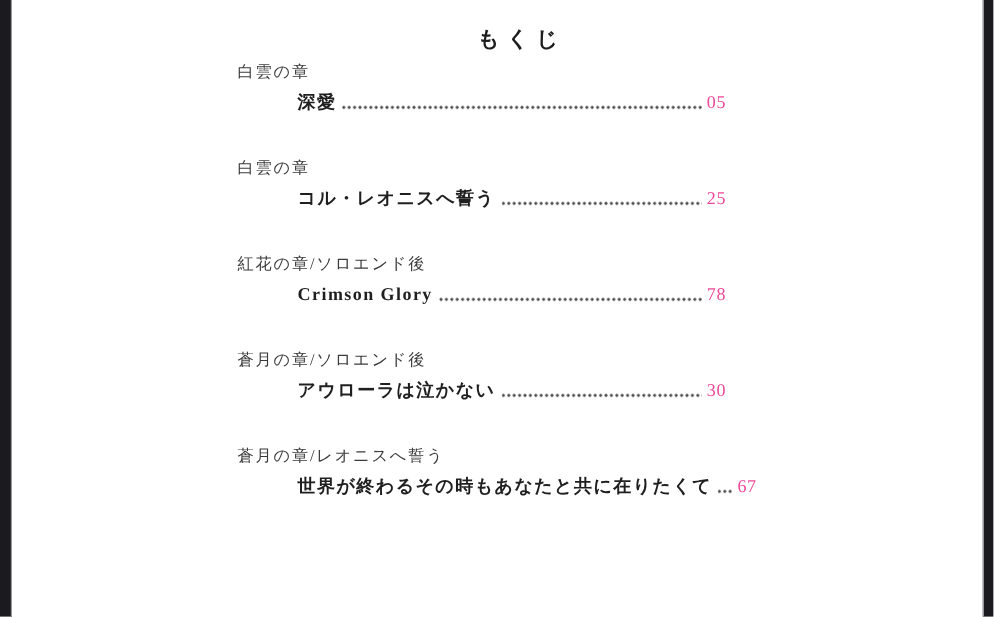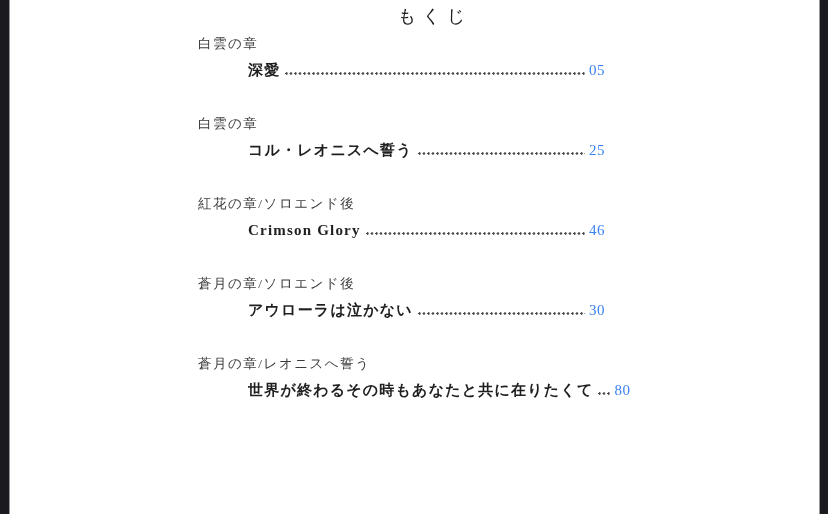--- a/index.html
+++ b/index.html
@@ -34,26 +34,26 @@
     width: 8px;
     border-left: 1px solid #96969a;
   }
   .page-content {
     position: absolute;
     left: 198px;
     top: 0;
     width: 407px;
   }
   .toc-title {
-    margin-top: 4px;
+    margin-top: 20px;
     height: 22px;
     text-align: center;
     padding-left: 66px;
     font-family: "DejaVu Sans", "Liberation Sans", sans-serif;
-    font-weight: normal;
+    font-weight: bold;
     font-size: 18px;
     letter-spacing: 6px;
     color: #1d1d1d;
   }
   .toc-list {
     margin-top: 10px;
   }
   .toc-group {
     margin-bottom: 36px;
   }
@@ -84,21 +84,21 @@
     flex: 1;
     height: 3px;
     margin: 6px 4px 0 5px;
     background-image: radial-gradient(circle at 1.5px 1.5px, #4a4a4a 1.05px, transparent 1.4px);
     background-size: 4.5px 3px;
     background-repeat: repeat-x;
     min-width: 12px;
   }
   .page-number {
     font-size: 15px;
-    color: #3b82f6;
+    color: #ec4899;
     letter-spacing: 0.5px;
     white-space: nowrap;
     line-height: 19px;
   }
 </style>
 </head>
 <body>
 
 <div class="viewer">
   <div class="edge edge-left"></div>
@@ -124,36 +124,36 @@
       <span class="page-number">25</span>
     </div>
   </div>
 
 
   <div class="toc-group">
     <div class="section-heading">紅花の章/ソロエンド後</div>
     <div class="toc-entry">
       <span class="entry-title">Crimson Glory</span>
       <span class="dot-leader"></span>
-      <span class="page-number">46</span>
+      <span class="page-number">78</span>
     </div>
   </div>
 
   <div class="toc-group">
     <div class="section-heading">蒼月の章/ソロエンド後</div>
     <div class="toc-entry">
       <span class="entry-title">アウローラは泣かない</span>
       <span class="dot-leader"></span>
       <span class="page-number">30</span>
     </div>
   </div>
 
   <div class="toc-group">
     <div class="section-heading">蒼月の章/レオニスへ誓う</div>
     <div class="toc-entry">
       <span class="entry-title">世界が終わるその時もあなたと共に在りたくて</span>
       <span class="dot-leader"></span>
-      <span class="page-number">80</span>
+      <span class="page-number">67</span>
     </div>
   </div>
 </div>
   </div>
 </div>
 
 </body></html>

